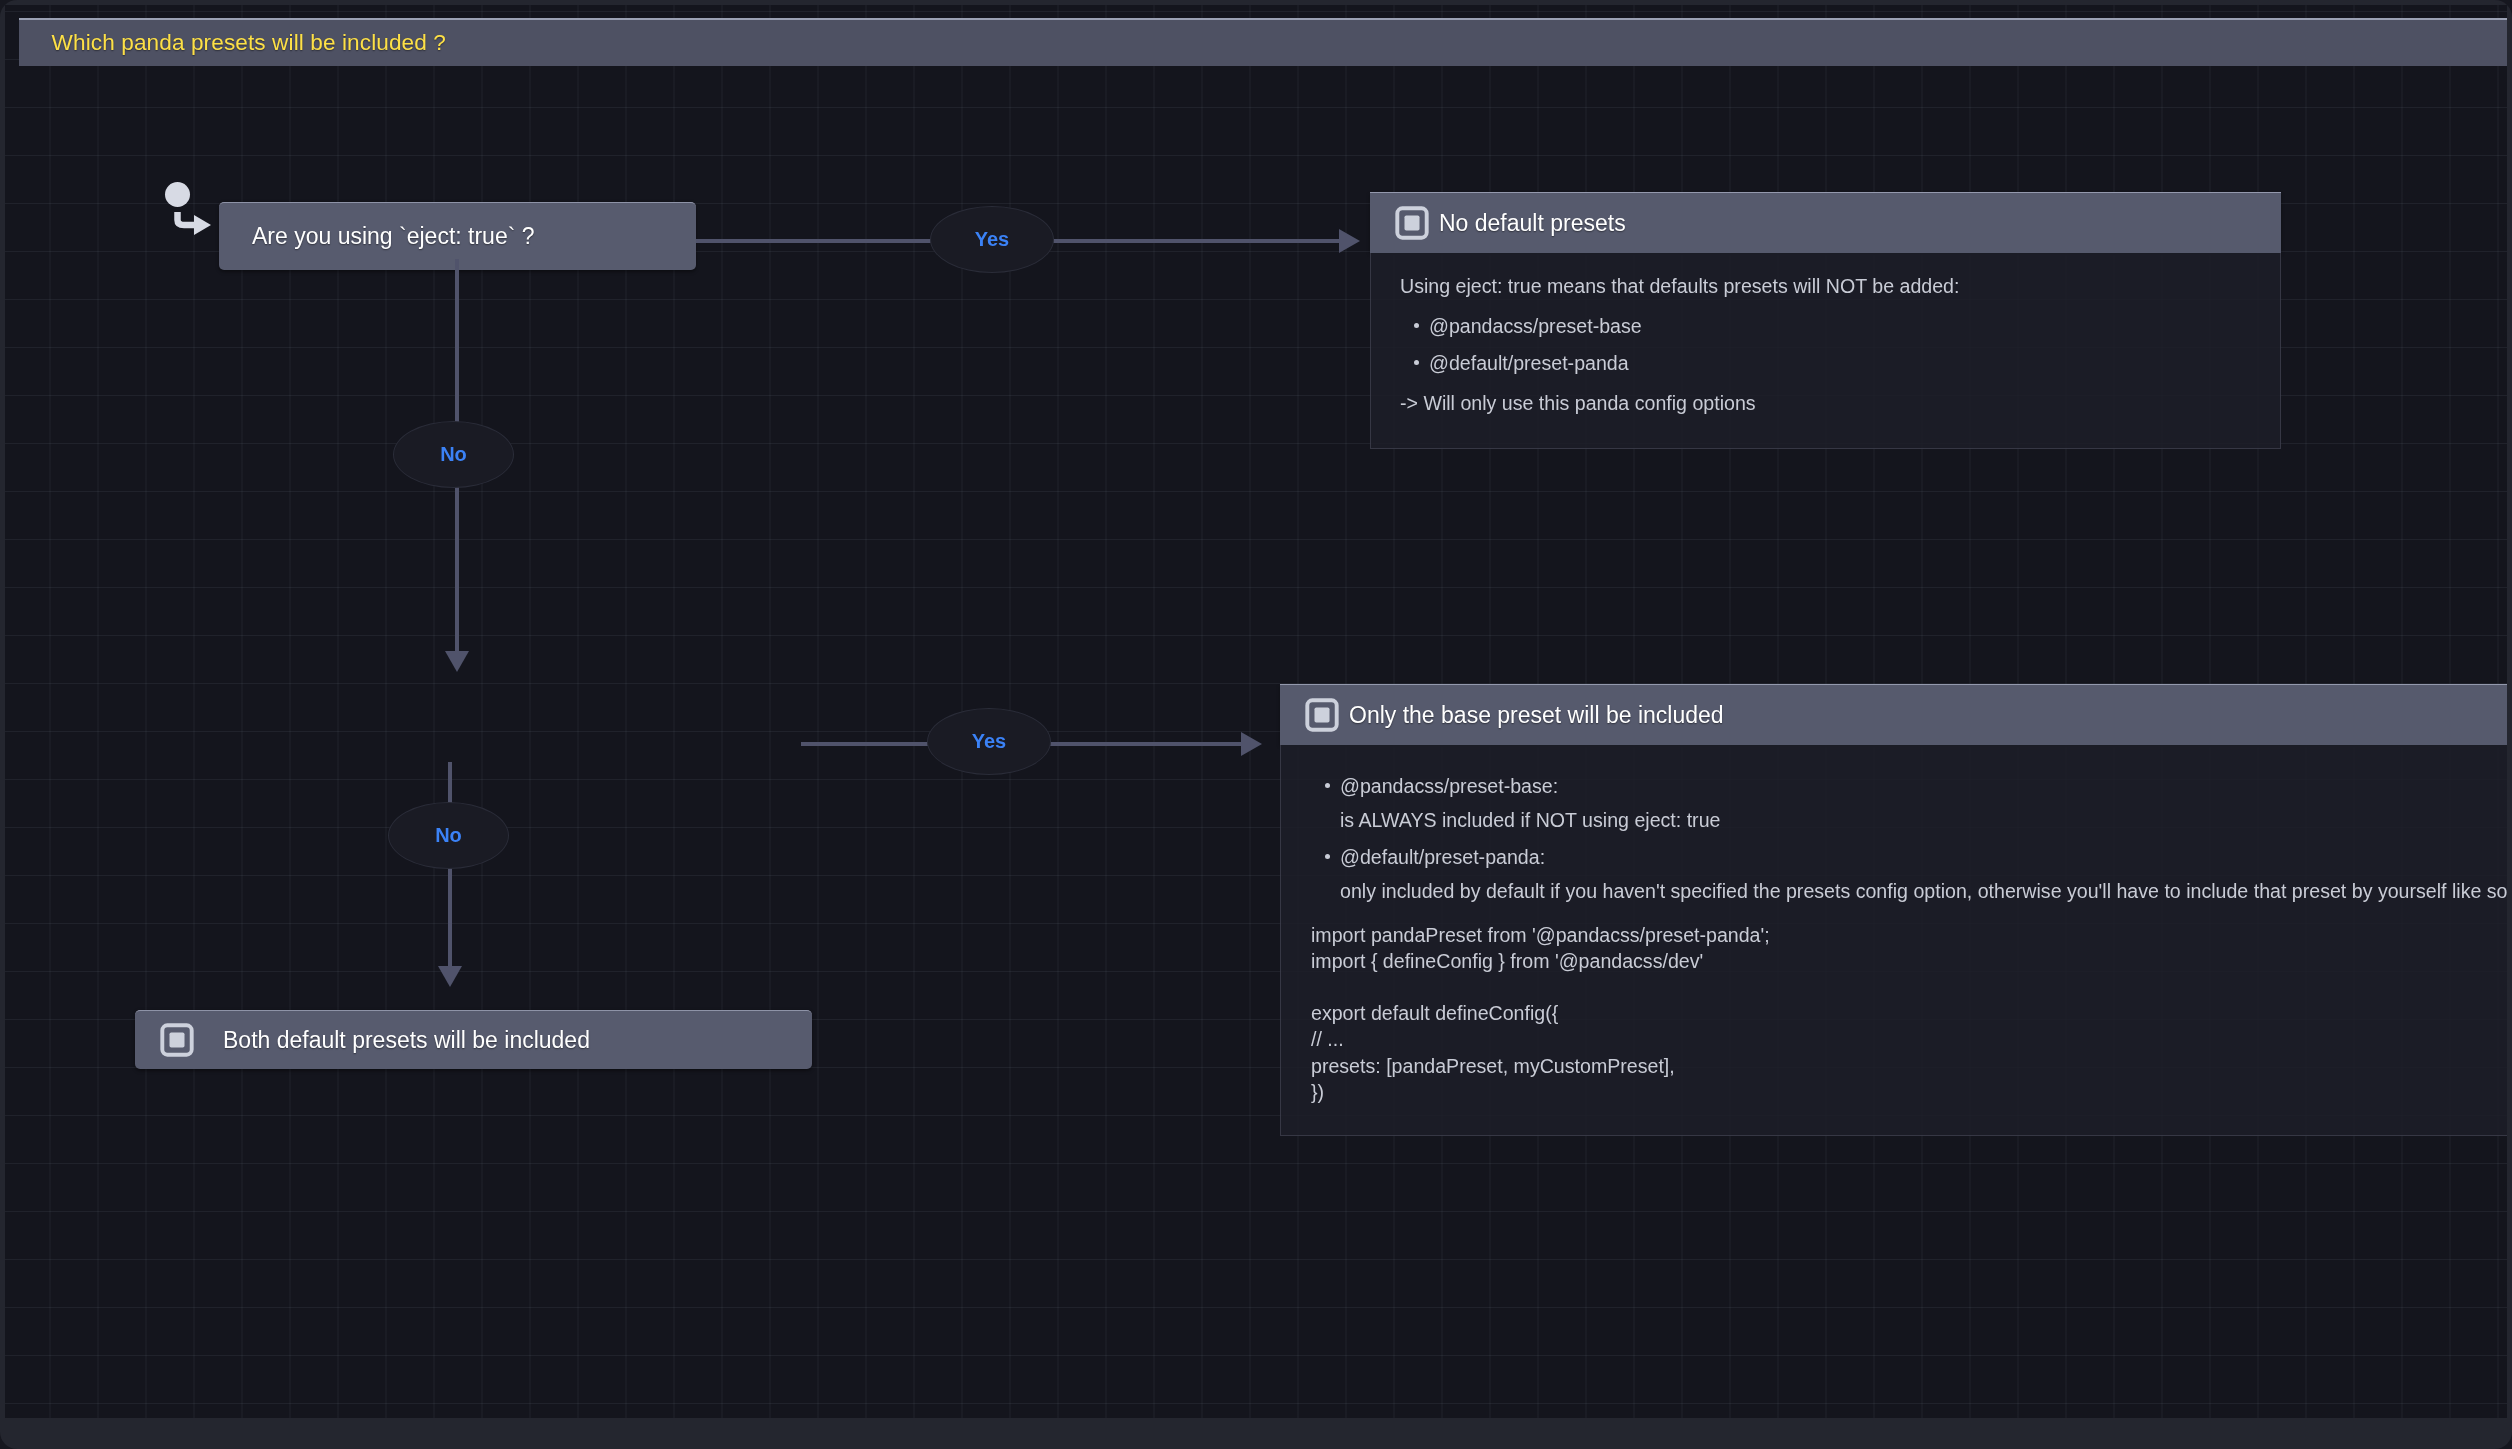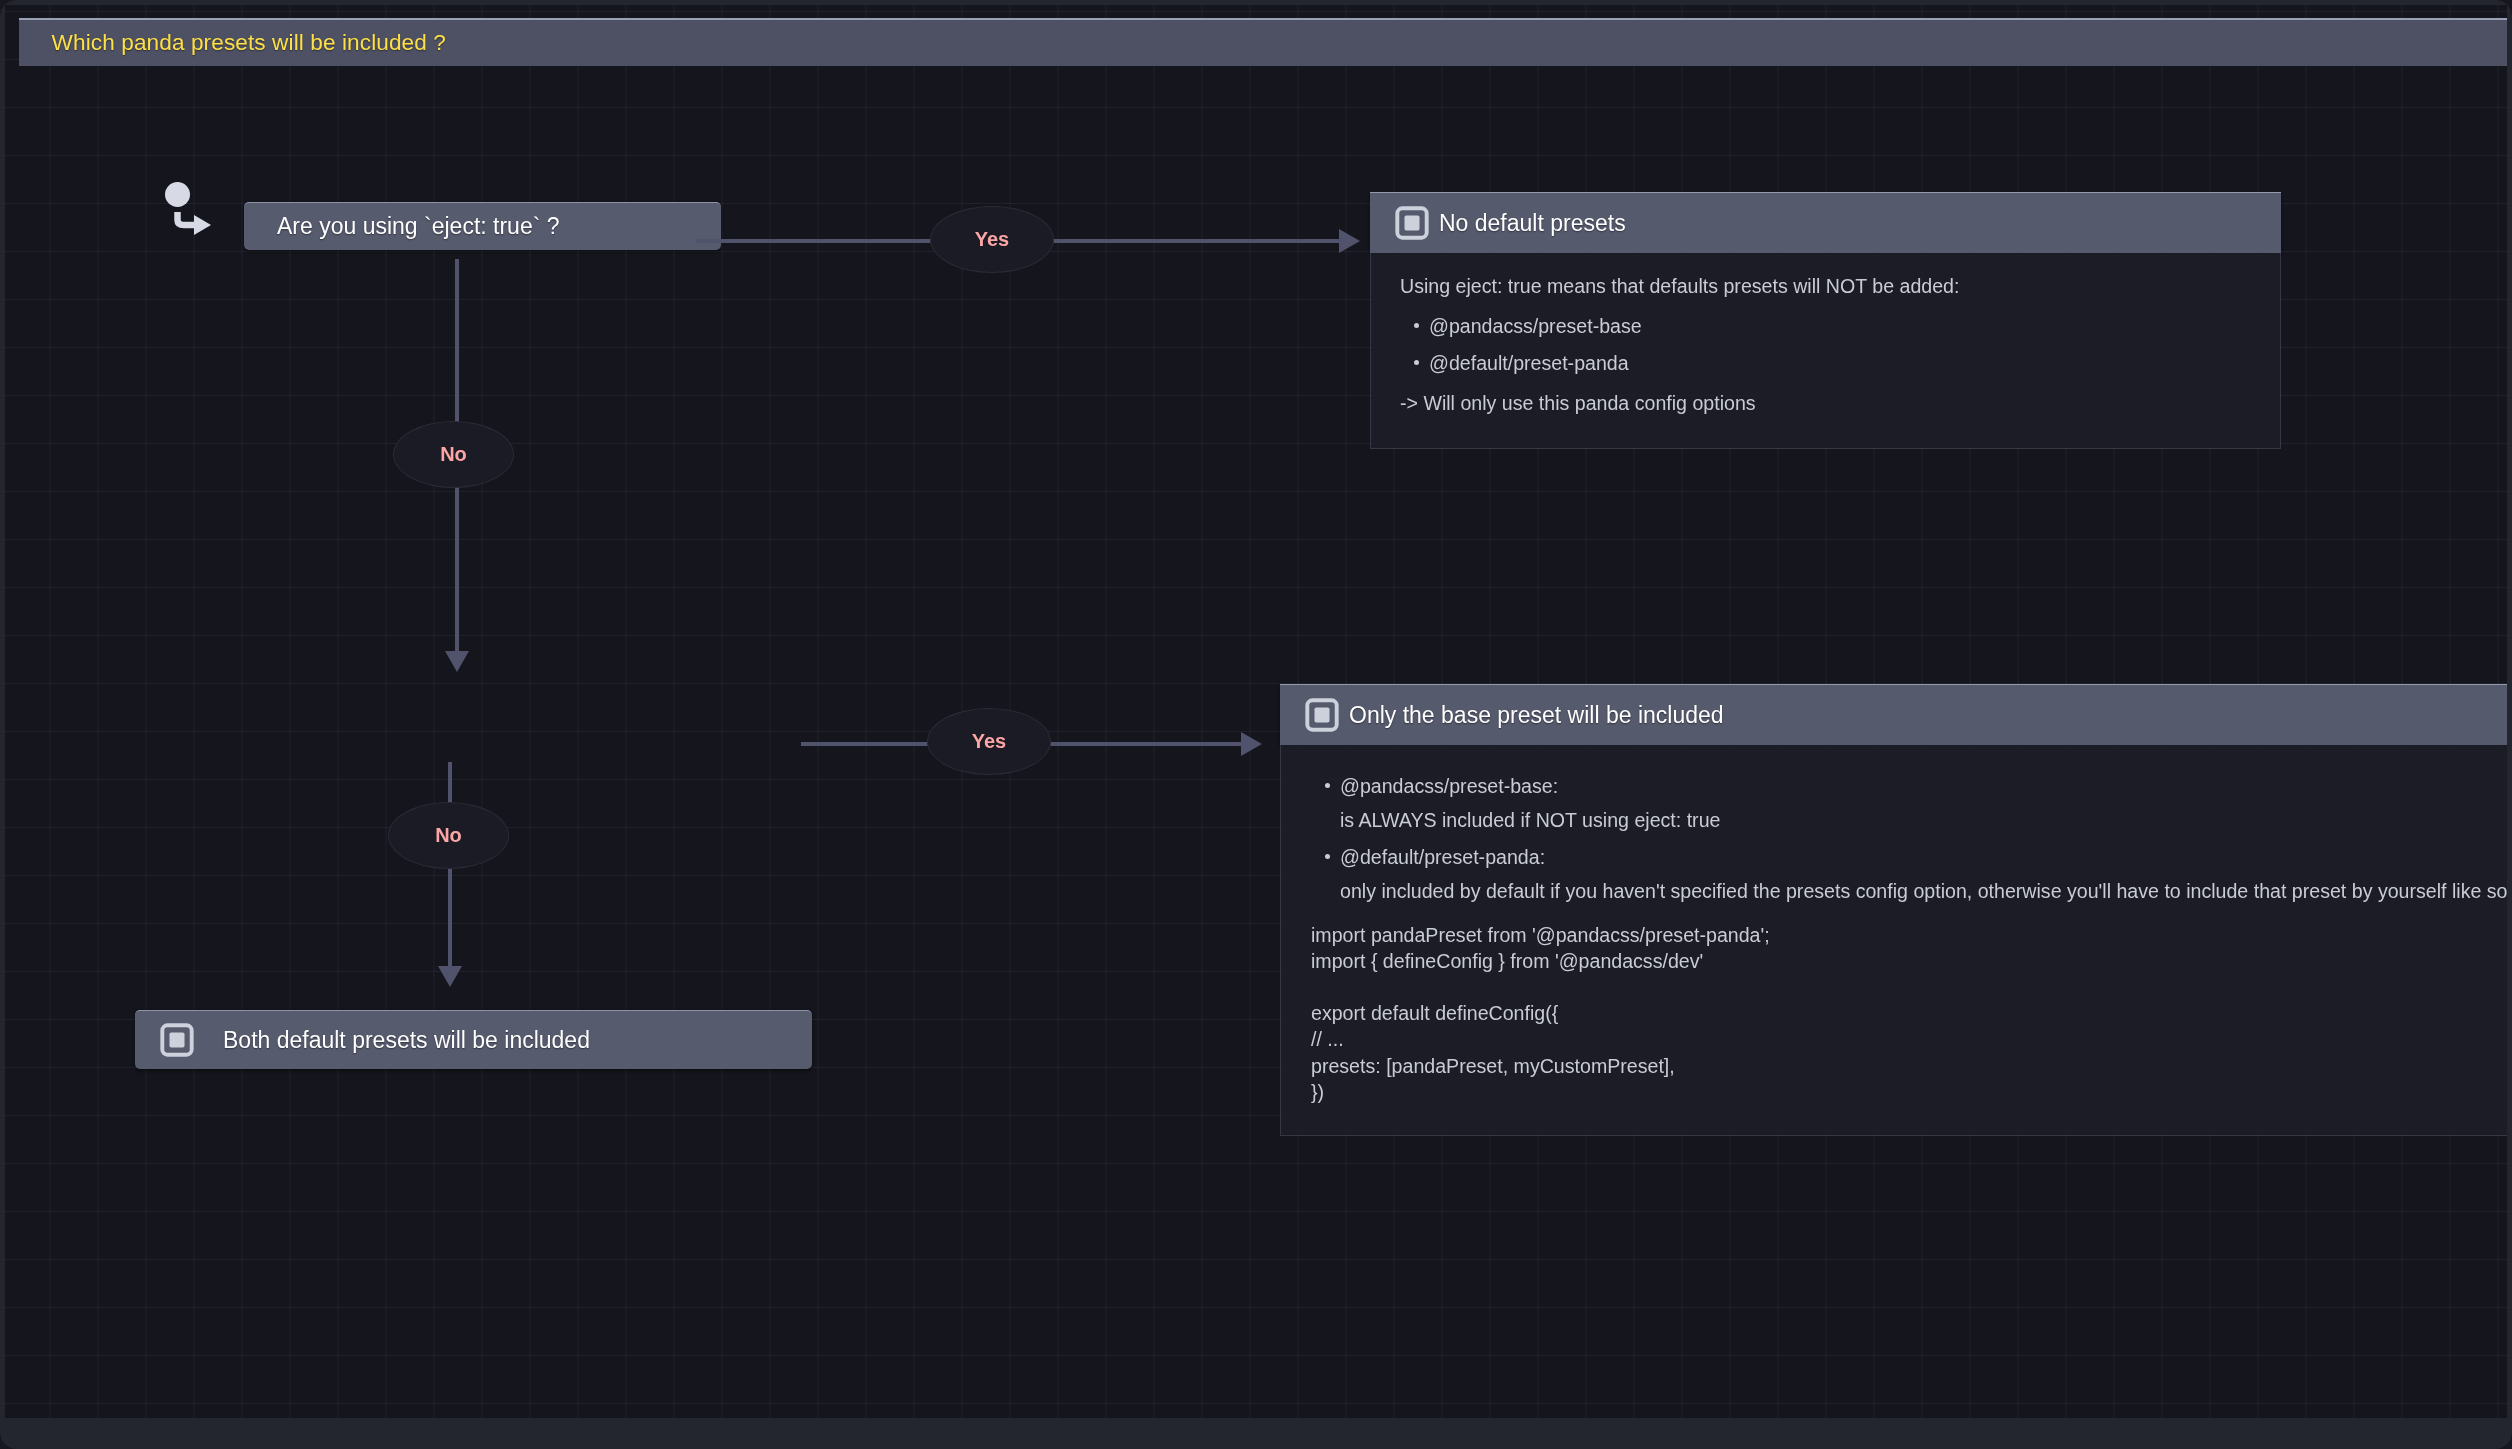--- a/index.html
+++ b/index.html
@@ -130,21 +130,21 @@
   .nc-body li .sub { display: block; margin-top: 8px; }
   .nc-body .code-block { margin-top: 13px; }
   .nc-body .code-block .cl { white-space: pre; display: block; min-height: 1.33em; }
 
   
   .edge-label {
     position: absolute;
     background: #1a1b24;
     border: 0.8px solid #2a2c38;
     border-radius: 50% / 50%;
-    color: #fca5a5;
+    color: #3b82f6;
     font-size: 20px;
     display: flex;
     align-items: center;
     justify-content: center;
     font-weight: 600;
     z-index: 4;
   }
 
   
   .conn-h, .conn-v { position: absolute; background: #50536b; z-index: 1; }
@@ -177,21 +177,21 @@
     </div>
 
     <div id="start-marker" style="left:148px; top:166px;">
       <svg width="65" height="65" viewBox="0 0 130 130">
         <circle cx="49" cy="47" r="25" fill="#d7dae4"></circle>
         <path d="M49 82 L49 98 Q49 108 62 108 L88 108" stroke="#d7dae4" stroke-width="13" fill="none" stroke-linecap="butt"></path>
         <path d="M82 88 L116 108 L82 128 Z" fill="#d7dae4"></path>
       </svg>
     </div>
 
-    <div class="node box" style="left:214px; top:197px; width:477px; height:48px;margin-left:25px;">
+    <div class="node box" style="left:214px; top:197px; width:477px; height:68px;">
       <span class="box-label">Are you using `eject: true` ?</span>
     </div>
 
     <div class="conn-h" style="left:691px; top:234px; width:646px;"></div>
     <div class="edge-label" style="left:925px; top:201px; width:124px; height:67px;">Yes</div>
     <div class="arrow-r" style="left:1334px; top:224px;"></div>
 
     <div class="conn-v" style="left:450px; top:254px; height:404px;"></div>
     <div class="edge-label" style="left:388px; top:416px; width:121px; height:67px;">No</div>
     <div class="arrow-d" style="left:440px; top:646px;"></div>

